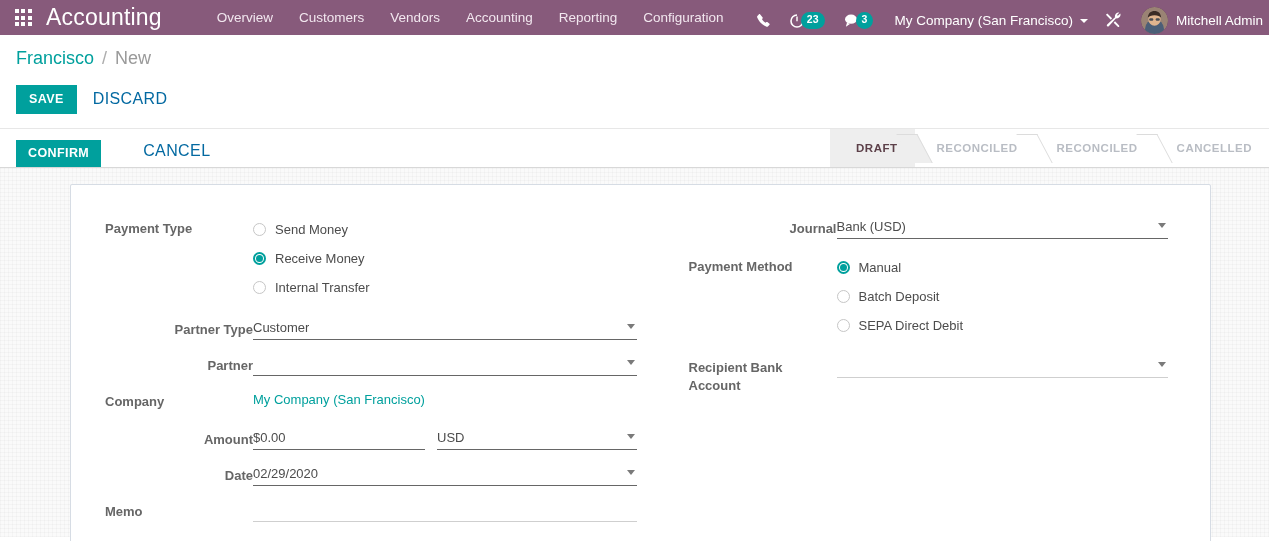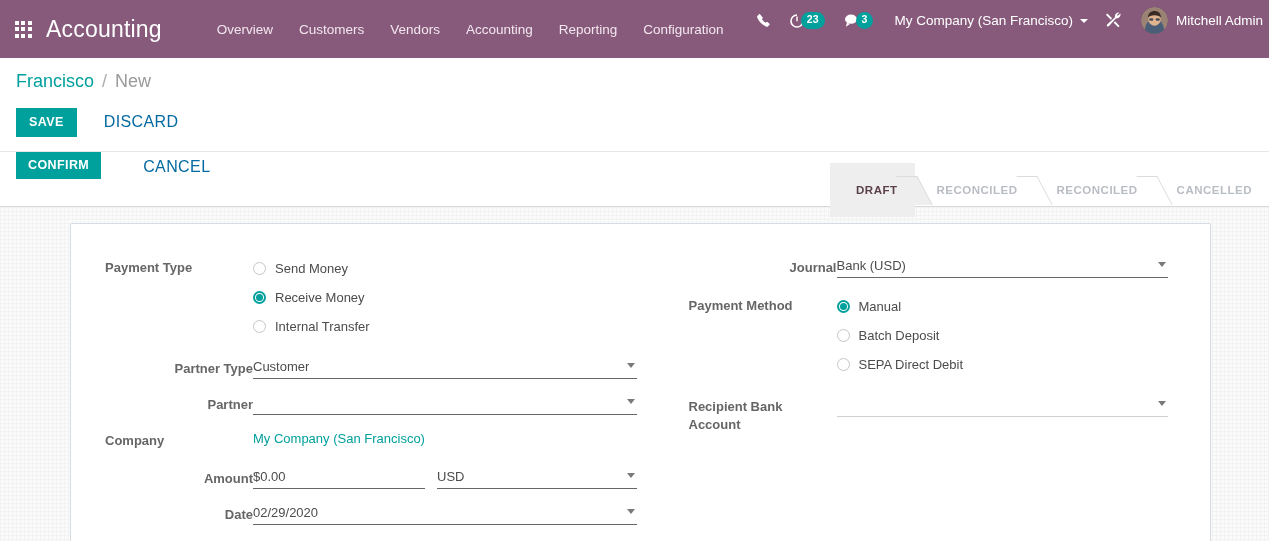--- a/index.html
+++ b/index.html
@@ -7,21 +7,21 @@
     margin: 0; padding: 0;
     width: 1269px; height: 541px;
     overflow: hidden;
     font-family: "Liberation Sans", sans-serif;
     background: #ffffff;
     -webkit-font-smoothing: antialiased;
   }
 
   
   .navbar {
-    height: 58px;
+    height: 35px;
     background: #875A7B;
     display: flex;
     align-items: center;
     color: #ffffff;
     position: relative;
     white-space: nowrap;
   }
   .apps-toggle {
     width: 46px; height: 41px;
     display: flex; align-items: center; justify-content: center;
@@ -109,21 +109,21 @@
   .breadcrumb {
     font-size: 18px;
     padding-top: 12px;
     color: #8f8f8f;
     line-height: 1.3;
   }
   .breadcrumb .crumb-link { color: #00A09D; cursor: pointer; }
   .breadcrumb .sep { color: #adadad; margin: 0 3px; }
   .breadcrumb .crumb-active { color: #9a9a9a; }
 
-  .cp-buttons { padding: 13px 0 12px 0; display: flex; align-items: center; gap: 15px; }
+  .cp-buttons { padding: 13px 0 12px 0; display: flex; align-items: center; gap: 4px; }
   .btn-primary {
     background: #00A09D;
     color: #ffffff;
     border: none;
     font-size: 12.5px;
     font-weight: 700;
     letter-spacing: .4px;
     padding: 7px 13px 8px 13px;
     cursor: pointer;
     font-family: inherit;
@@ -138,32 +138,32 @@
     padding: 7px 12px 8px 12px;
     cursor: pointer;
     font-family: inherit;
   }
 
   
   .statusbar-row {
     background: #ffffff;
     border-top: 1px solid #e7e7e7;
     border-bottom: 1px solid #d8d8d8;
-    height: 56px;
+    height: 40px;
     display: flex;
-    align-items: flex-start;
+    align-items: flex-end;
     padding-left: 16px;
     position: relative;
   }
   .statusbar-row .btn-primary { padding: 6px 12px 7px 12px; }
   .statusbar-row .btn-link { padding: 6px 12px 7px 12px; margin-left: 30px; }
 
   .statusbar {
     position: absolute;
-    right: 0; top: 11px;
+    right: 0; top: 0;
     height: 100%;
     display: flex;
     align-items: stretch;
   }
   .stat {
     display: flex; align-items: center;
     font-size: 11.5px;
     font-weight: 700;
     letter-spacing: .5px;
     color: #b9bdc4;

